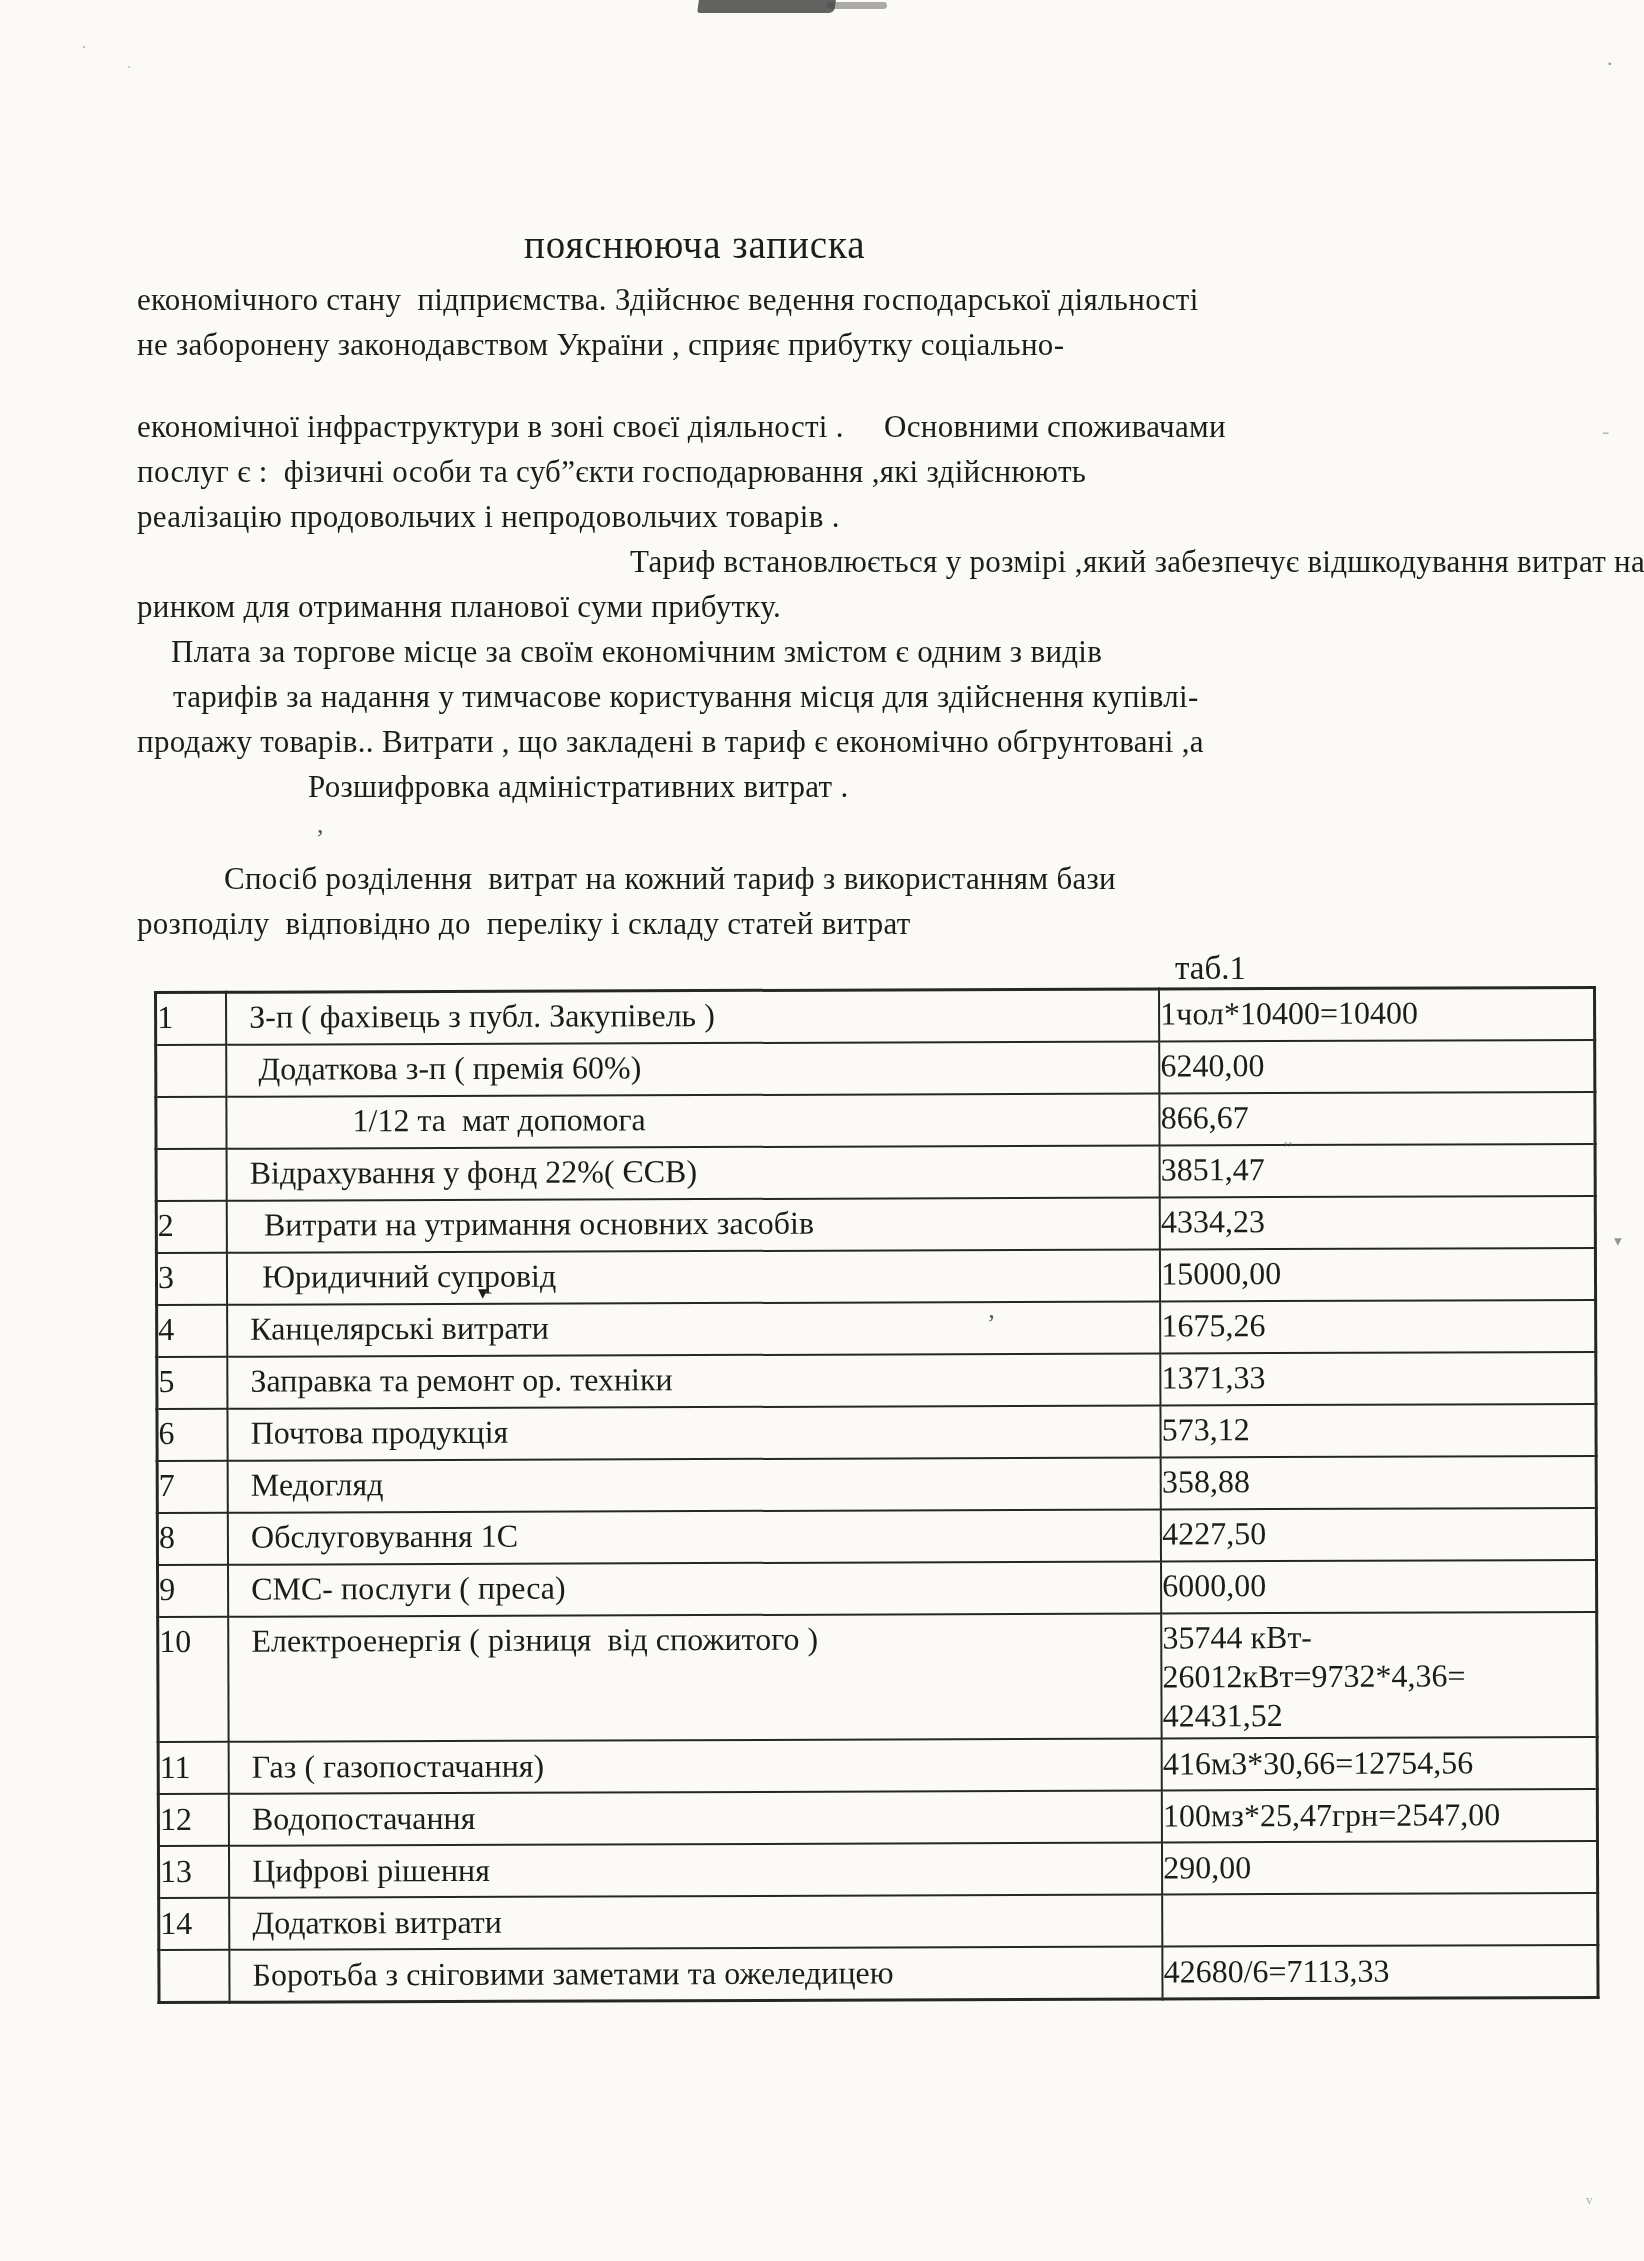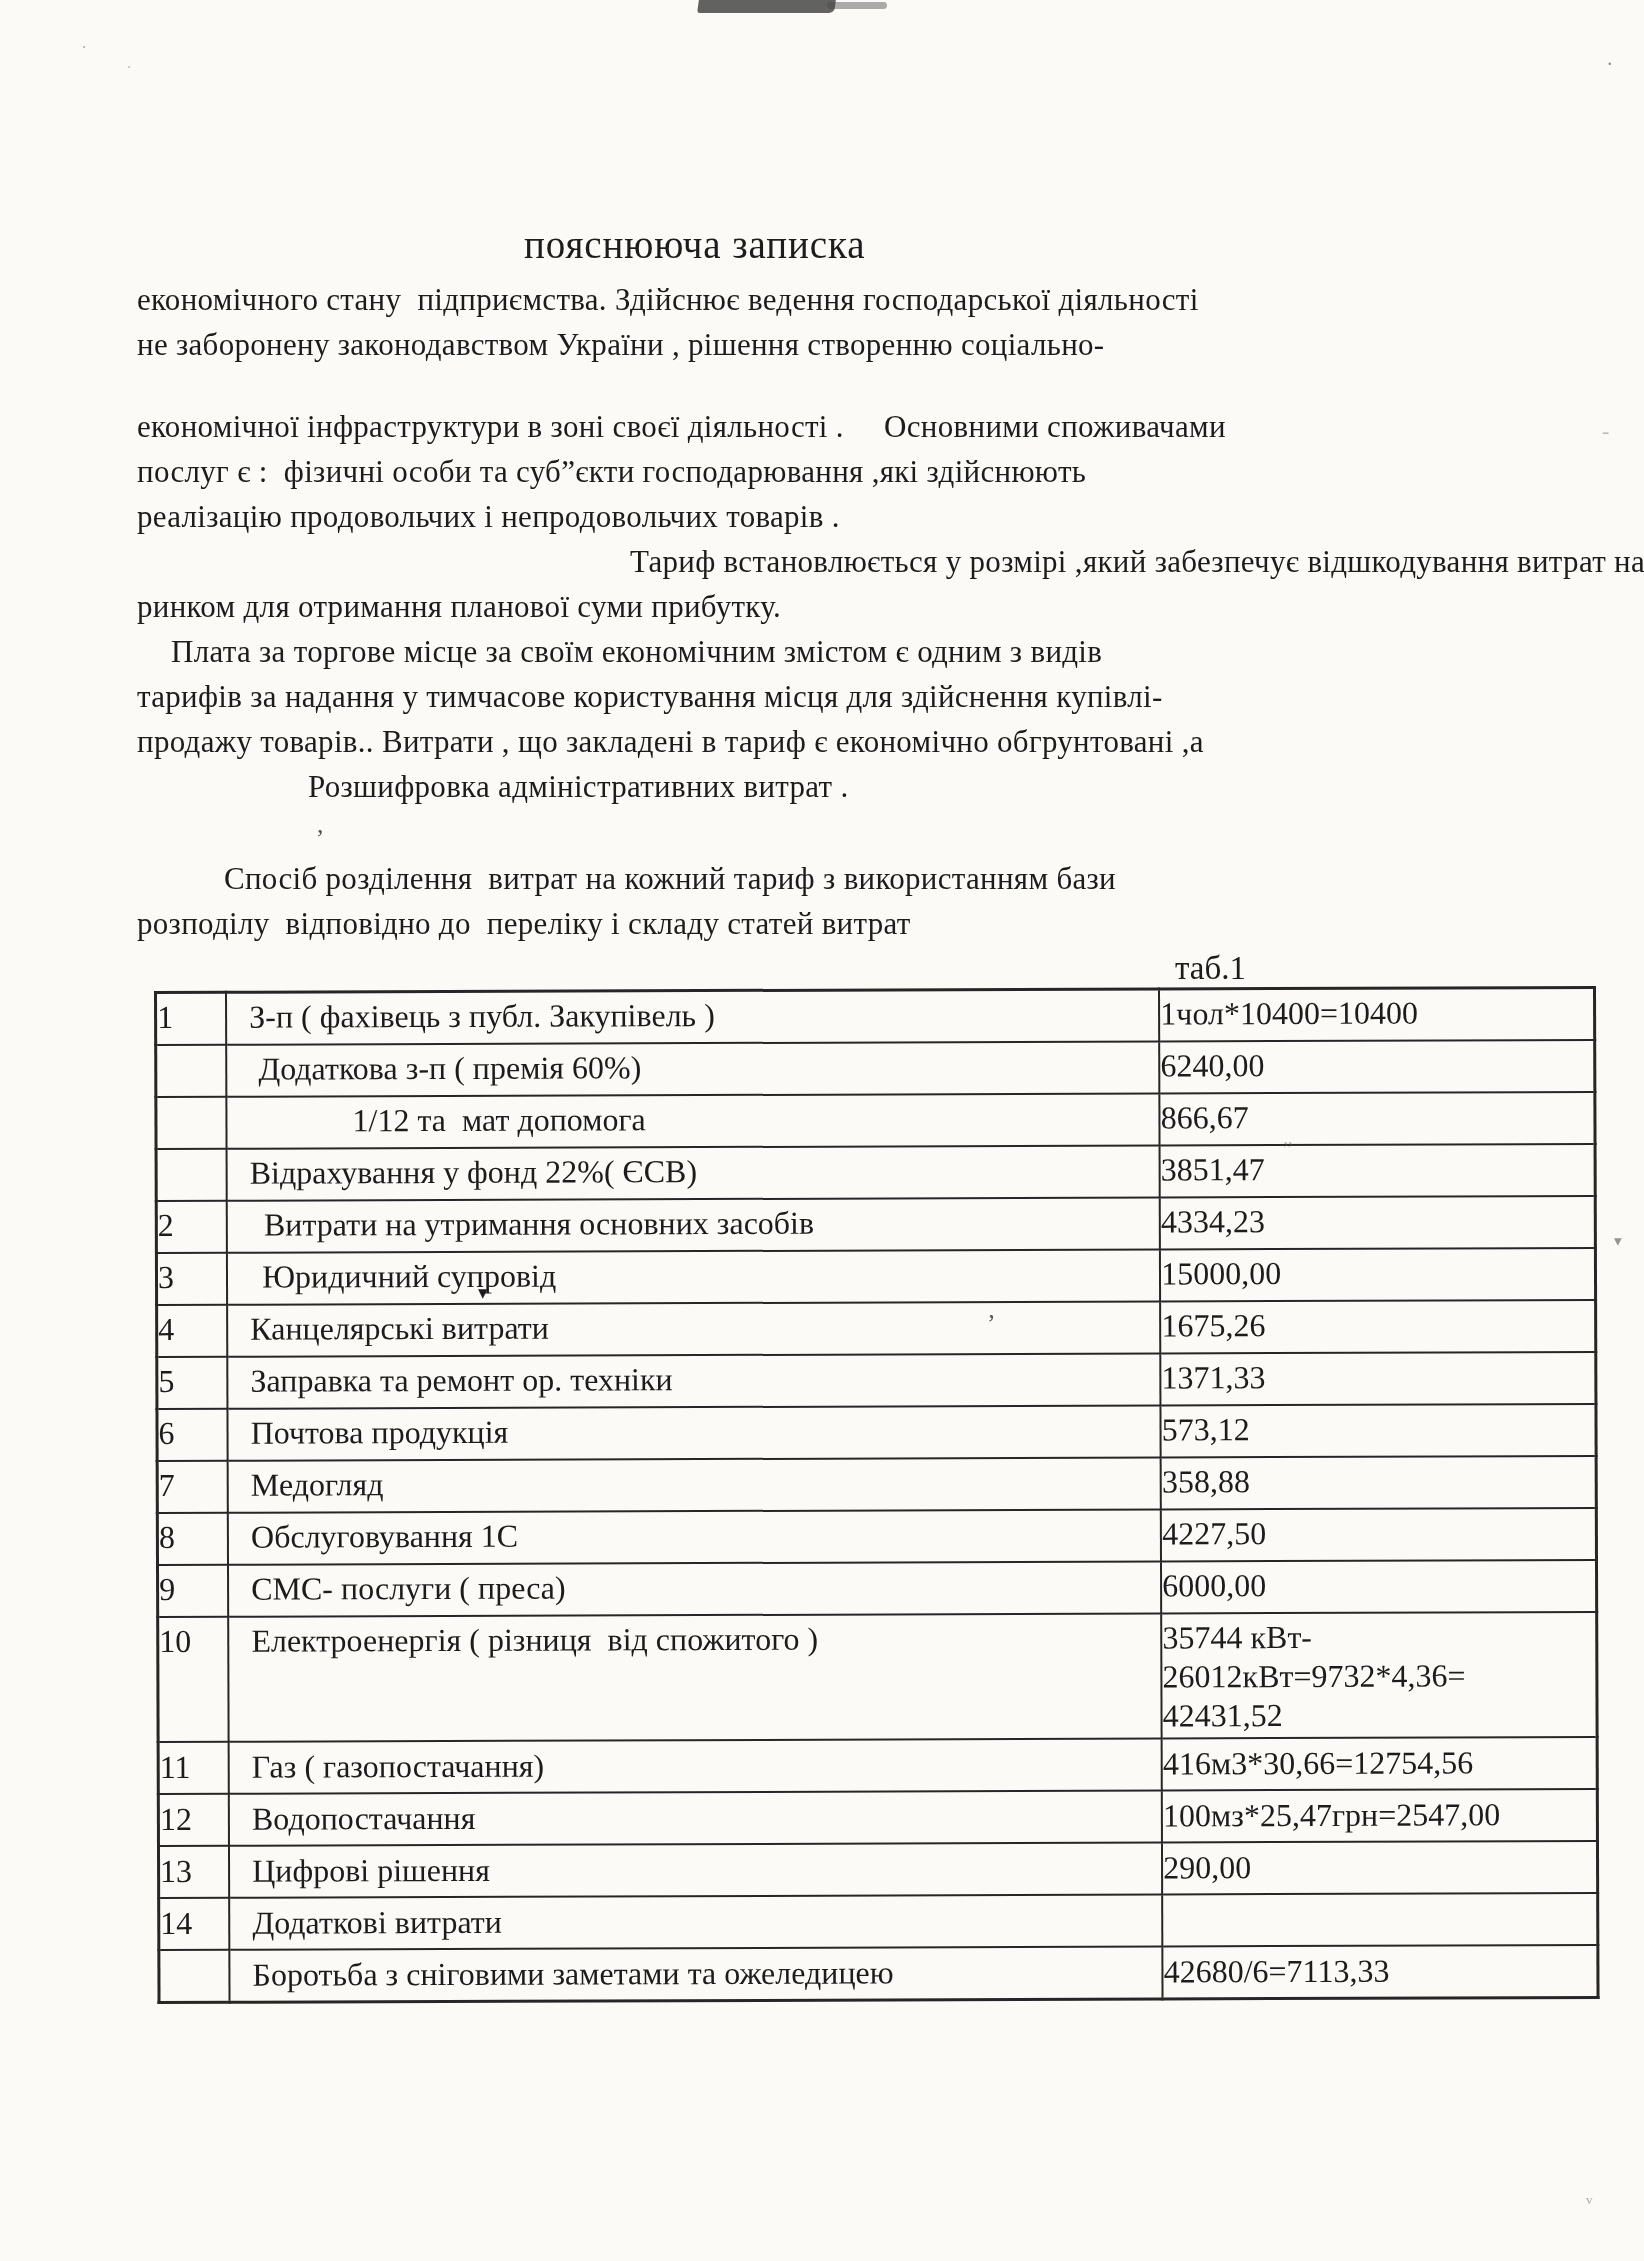--- a/index.html
+++ b/index.html
@@ -61,28 +61,28 @@
 </style>
 </head>
 <body>
 
 <div class="sheet">
 
   <div class="doc-title">пояснююча записка</div>
 
   <div id="text-block">
       <div class="tline" style="padding-left: 0px;">економічного стану  підприємства. Здійснює ведення господарської діяльності</div>
-      <div class="tline" style="padding-left: 0px;">не заборонену законодавством України , рішення створенню соціально-</div>
+      <div class="tline" style="padding-left: 0px;">не заборонену законодавством України , сприяє прибутку соціально-</div>
       <div class="tline" style="padding-left: 0px; margin-top: 37px;">економічної інфраструктури в зоні своєї діяльності .     Основними споживачами</div>
       <div class="tline" style="padding-left: 0px;">послуг є :  фізичні особи та суб”єкти господарювання ,які здійснюють</div>
       <div class="tline" style="padding-left: 0px;">реалізацію продовольчих і непродовольчих товарів .</div>
       <div class="tline" style="padding-left: 19px; text-align: right;">Тариф встановлюється у розмірі ,який забезпечує відшкодування витрат на</div>
       <div class="tline" style="padding-left: 0px;">ринком для отримання планової суми прибутку.</div>
       <div class="tline" style="padding-left: 34px;">Плата за торгове місце за своїм економічним змістом є одним з видів</div>
-      <div class="tline" style="padding-left: 0px;">тарифів за надання у тимчасове користування місця для здійснення купівлі-</div>
+      <div class="tline" style="padding-left: 0px; margin-left: 36px;">тарифів за надання у тимчасове користування місця для здійснення купівлі-</div>
       <div class="tline" style="padding-left: 0px;">продажу товарів.. Витрати , що закладені в тариф є економічно обгрунтовані ,а</div>
       <div class="tline" style="padding-left: 171px;">Розшифровка адміністративних витрат .</div>
       <div class="tline" style="padding-left: 87px; margin-top: 47px;">Спосіб розділення  витрат на кожний тариф з використанням бази</div>
       <div class="tline" style="padding-left: 0px;">розподілу  відповідно до  переліку і складу статей витрат</div>
     </div>
 
   <div class="tab-caption">таб.1</div>
 
   <table class="costs">
     <tbody id="table-body">

